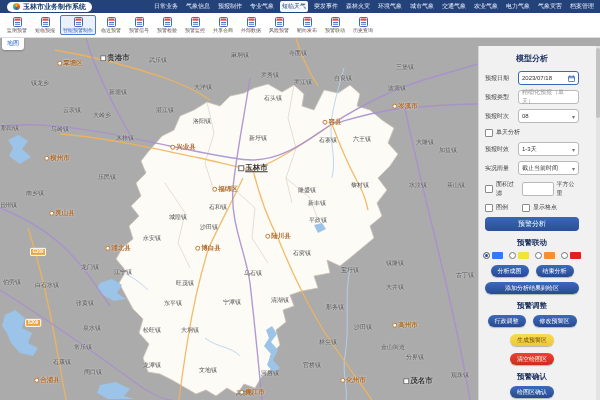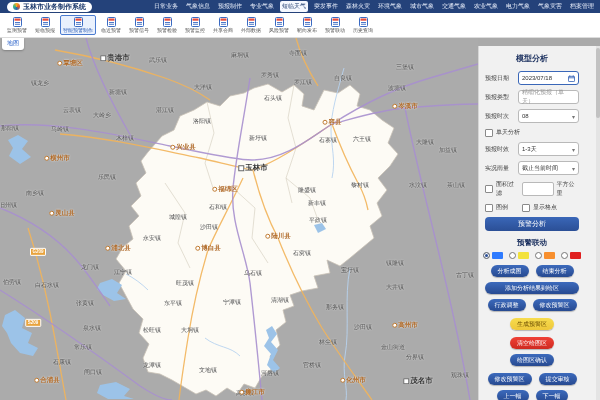--- a/index.html
+++ b/index.html
@@ -400,21 +400,21 @@
         <span>化州市</span>
       </div>
       <div class="mlabel county" style="left: 252px; top: 354px;">
         <span class="county-dot"></span>
         <span>廉江市</span>
       </div>
       <div class="mlabel city" style="left: 115px; top: 20px;">
         <span class="city-dot"></span>
         <span>贵港市</span>
       </div>
-      <div class="mlabel city" style="left: 253px; top: 130px;">
+      <div class="mlabel city" style="left: 253px; top: 130px; text-decoration: underline;">
         <span class="city-dot"></span>
         <span>玉林市</span>
       </div>
       <div class="mlabel city" style="left: 418px; top: 343px;">
         <span class="city-dot"></span>
         <span>茂名市</span>
       </div>
       <div class="shield" style="left: 38px; top: 214px;">G209</div>
       <div class="shield" style="left: 33px; top: 285px;">S209</div>
     </div>
@@ -509,27 +509,29 @@
       </span>
     </div>
   <div class="pillrow">
       <span class="pill">分析成图</span>
       <span class="pill">结束分析</span>
     </div>
   <div class="pillrow">
     <span class="pill" style="width:92px;text-align:center;justify-content:center;display:flex">添加分析结果到绘区</span>
   </div>
 
+  <div class="sec-title">预警调整</div>
   <div class="pillrow">
       <span class="pill">行政调整</span>
       <span class="pill">修改预警区</span>
       <span class="pill yellow">生成预警区</span>
       <span class="pill red">清空绘图区</span>
     </div>
 
+  <div class="sec-title">预警确认</div>
   <div class="pillrow">
       <span class="pill">绘图区确认</span>
       <span class="pill">修改预警区</span>
       <span class="pill">提交审核</span>
     </div>
   <div class="pillrow">
       <span class="pill">上一幅</span>
       <span class="pill">下一幅</span>
     </div>
 

